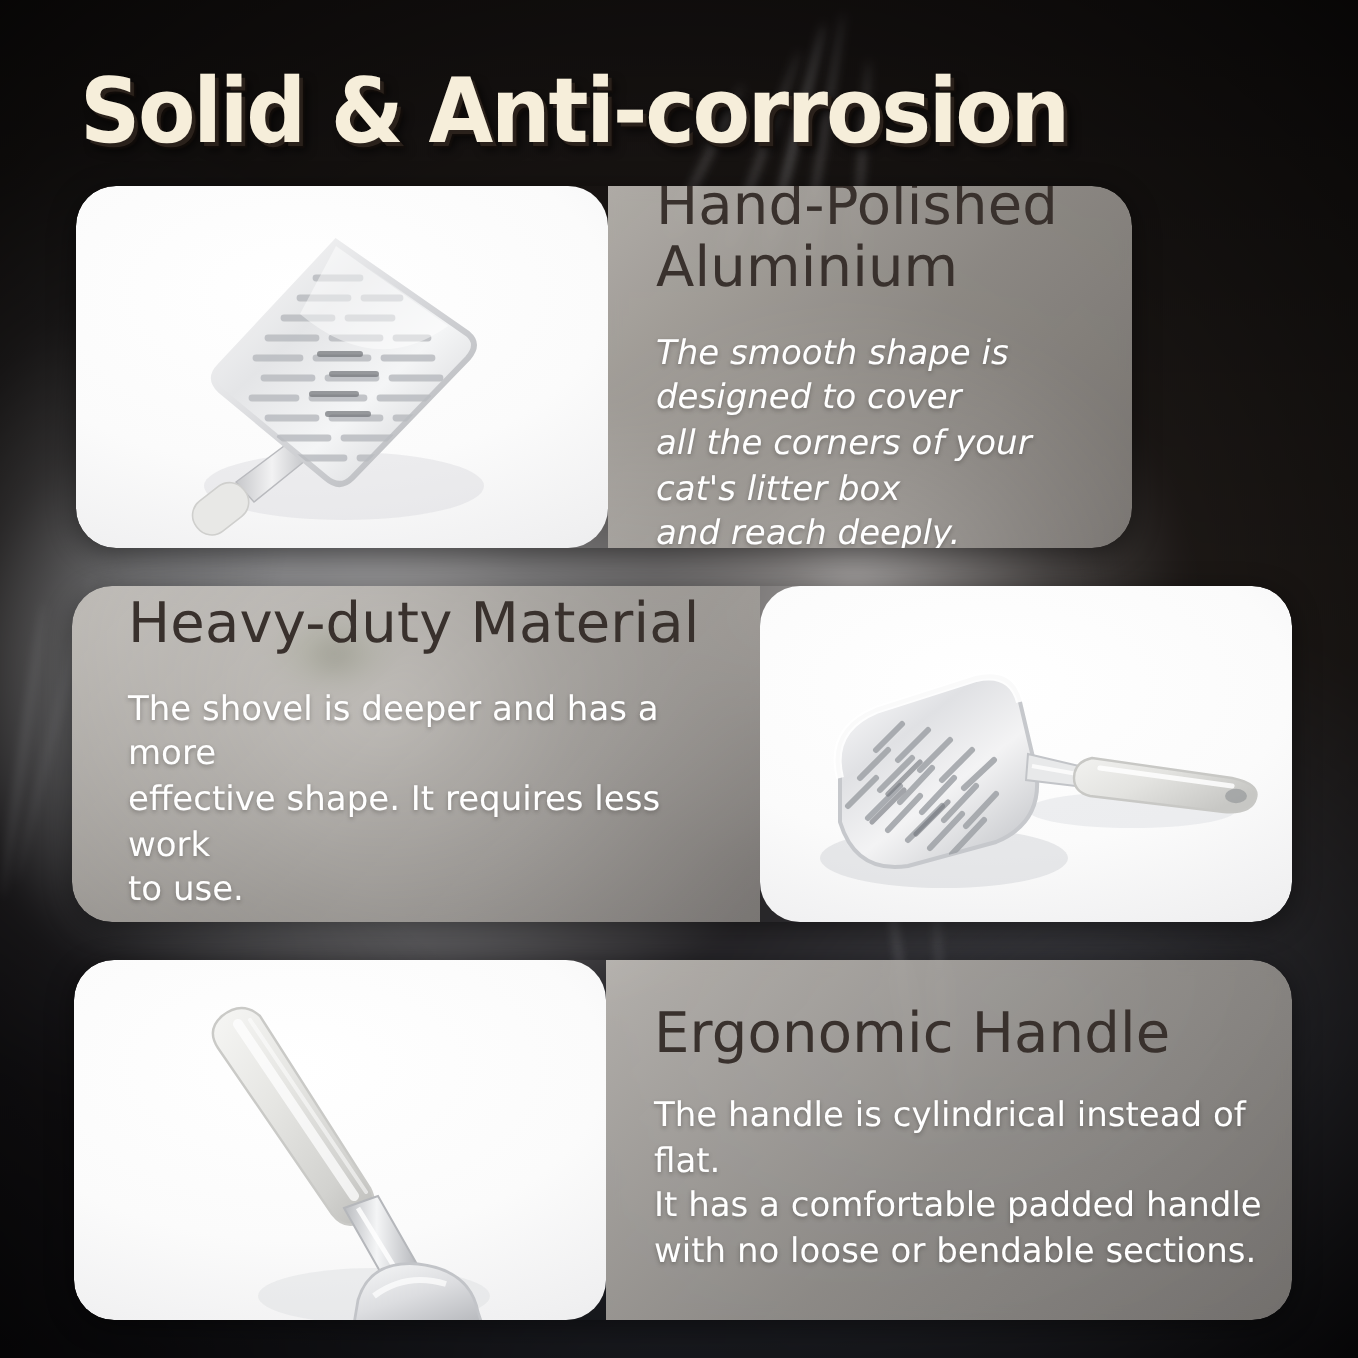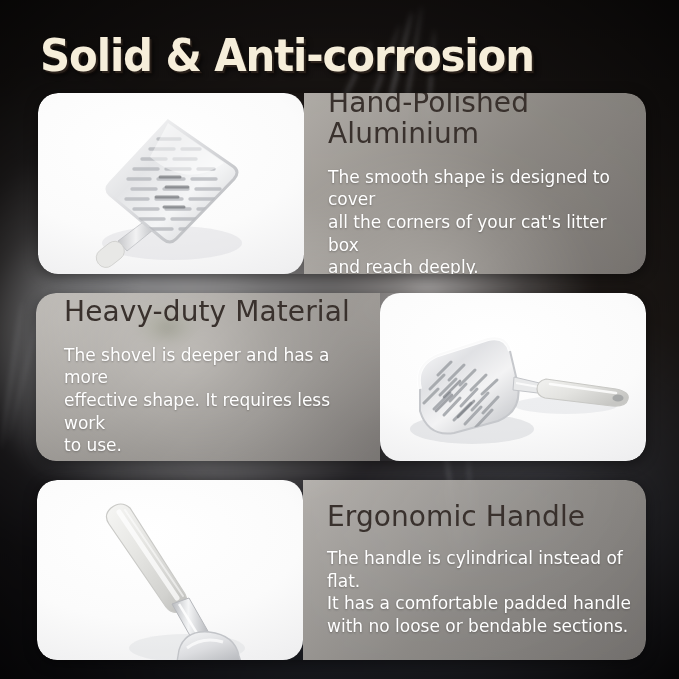--- a/index.html
+++ b/index.html
@@ -73,21 +73,21 @@
   }
 
   
   .card{
     position:absolute;
     border-radius:20px;
     overflow:hidden;
     display:flex;
     box-shadow:0 3px 14px rgba(0,0,0,.45);
   }
-  #card1{left:38px;top:93px;width:608px;height:181px;align-items:center;}
+  #card1{left:38px;top:93px;width:528px;height:181px;align-items:center;}
   #card2{left:36px;top:293px;width:610px;height:168px;}
   #card3{left:37px;top:480px;width:609px;height:180px;}
 
   
   .text-pane{
     position:relative;
     flex:1 1 auto;
     background:
       linear-gradient(135deg, rgba(214,210,204,.80) 0%, rgba(176,172,166,.76) 52%, rgba(150,146,142,.74) 100%);
     backdrop-filter:blur(4px);
@@ -118,21 +118,21 @@
     background:
       radial-gradient(ellipse 120% 100% at 42% 30%, #ffffff 0%, #fbfbfb 48%, #f0f0f1 78%, #e6e6e8 100%);
     border-radius:20px;
     overflow:hidden;
   }
 
   
   #card1 .photo-pane{width:266px;height:181px;}
   #card1 .text-pane{padding-left:24px;padding-right:16px;}
   #card1 .card-heading{font-size:28px;margin-bottom:16px;}
-  #card1 .card-body{font-size:17px;}
+  #card1 .card-body{font-size:17px;font-style:italic;}
 
   
   #card2{flex-direction:row-reverse;}
   #card2 .photo-pane{width:266px;height:168px;}
   #card2 .text-pane{padding-left:28px;padding-right:14px;}
   #card2 .card-heading{font-size:28px;margin-bottom:16px;}
   #card2 .card-body{font-size:17px;}
 
   
   #card3 .photo-pane{width:266px;height:180px;}

